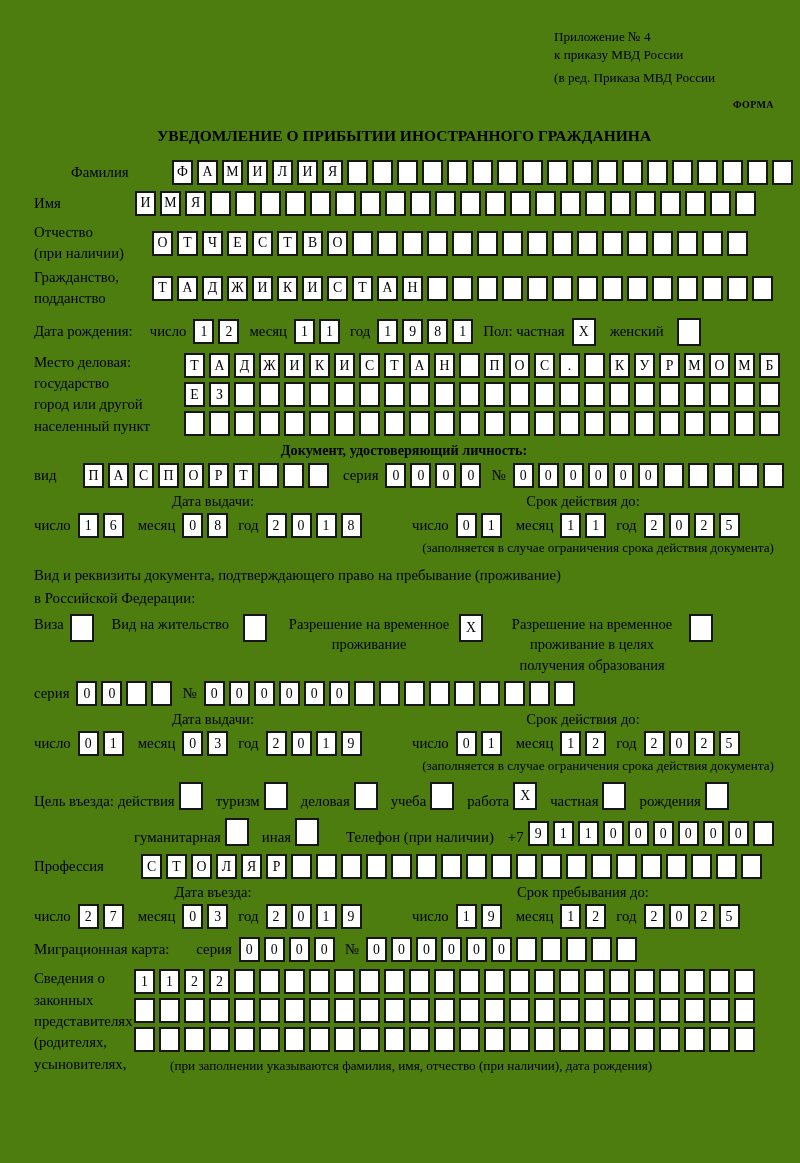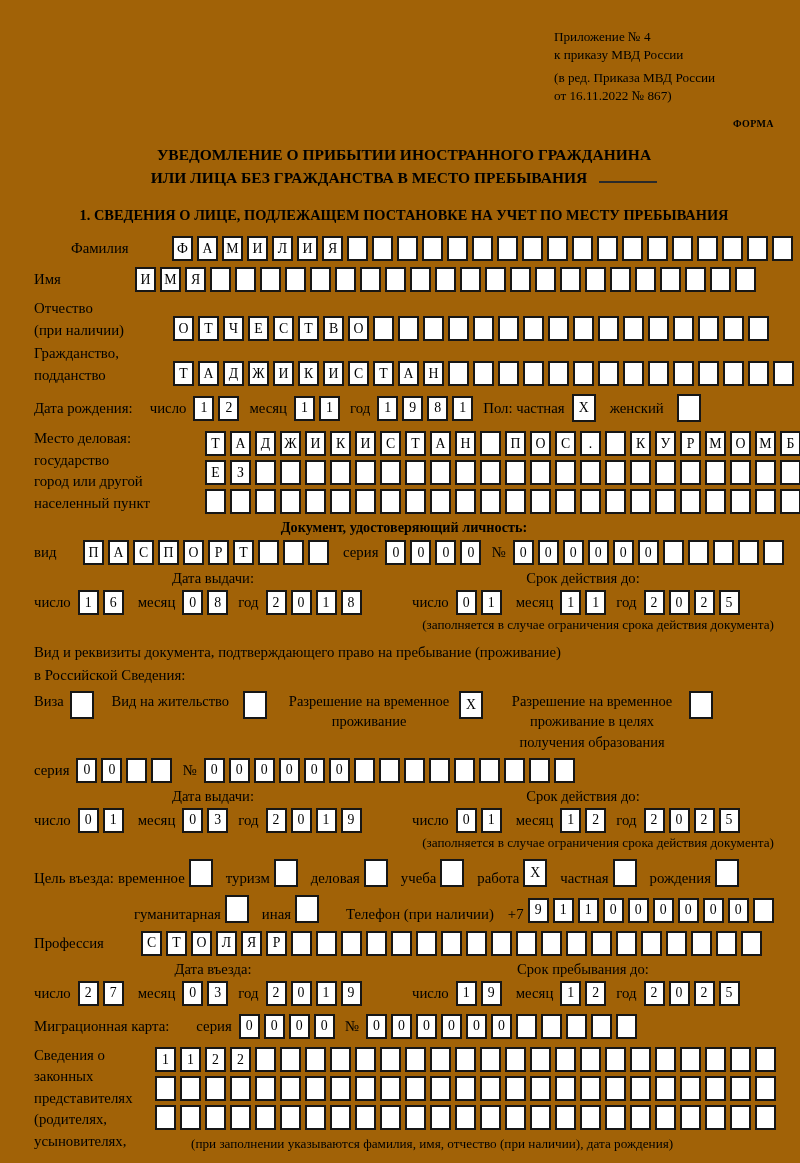--- a/index.html
+++ b/index.html
@@ -1,30 +1,30 @@
 <!DOCTYPE html>
 <html><head>
 <meta charset="utf-8">
 <style>
   html,body{margin:0;padding:0;background:#e9e9e9;}
   .page{
     width:800px;height:1163px;box-sizing:border-box;margin:0 auto;
-    background:#a16207;color:#000;overflow:hidden;position:relative;
+    background:#4d7c0f;color:#000;overflow:hidden;position:relative;
     font-family:"Liberation Serif","DejaVu Serif",serif;
     padding:28px 26px 0 34px;
   }
   .appendix,.revision{margin-left:520px;font-size:13.2px;line-height:1.4;}
   .revision{margin-top:4px;}
   .forma{margin-top:12px;text-align:right;font-weight:bold;font-size:10px;letter-spacing:.4px;}
   .title{margin-top:14px;text-align:center;font-weight:bold;font-size:15.5px;line-height:1.5;}
   .blank{display:inline-block;width:58px;height:14px;border-bottom:2.5px solid #2a2a2a;margin-left:12px;}
   .section-title{margin-top:18px;text-align:center;font-weight:bold;font-size:14.4px;}
 
   .row{display:flex;align-items:center;font-size:14.8px;white-space:nowrap;}
-  .row-top{display:flex;align-items:flex-end;font-size:14.8px;gap:21px;}
+  .row-top{display:flex;align-items:center;font-size:14.8px;}
   .lbl{margin-right:7px;flex:none;}
   .lblcol{flex:none;line-height:1.45;}
   .stack{display:flex;flex-direction:column;}
   .cells{display:inline-flex;flex:none;}
   .cell{
     display:inline-flex;align-items:center;justify-content:center;flex:none;
     width:17px;height:21px;border:2px solid #161616;margin-right:4px;
     font-size:13.8px;line-height:1;background:#fff;
   }
   .checkbox .cell{width:20px;height:24px;}
@@ -54,31 +54,28 @@
 <body>
 
 <div class="page">
 
   <div class="appendix">
     <div>Приложение № 4</div>
     <div>к приказу МВД России</div>
   </div>
   <div class="revision">
     <div>(в ред. Приказа МВД России</div>
-    <div>от 16.11.2022 № 867)</div>
   </div>
 
   <div class="forma">ФОРМА</div>
 
   <div class="title">
     <div>УВЕДОМЛЕНИЕ О ПРИБЫТИИ ИНОСТРАННОГО ГРАЖДАНИНА</div>
-    <div><span>ИЛИ ЛИЦА БЕЗ ГРАЖДАНСТВА В МЕСТО ПРЕБЫВАНИЯ</span><span class="blank"></span></div>
-  </div>
-
-  <div class="section-title">1. СВЕДЕНИЯ О ЛИЦЕ, ПОДЛЕЖАЩЕМ ПОСТАНОВКЕ НА УЧЕТ ПО МЕСТУ ПРЕБЫВАНИЯ</div>
+  </div>
+
 
   <div class="row mt12">
     <span class="lbl w94">Фамилия</span>
     <span class="cells">
         <span class="cell">Ф</span>
         <span class="cell">А</span>
         <span class="cell">М</span>
         <span class="cell">И</span>
         <span class="cell">Л</span>
         <span class="cell">И</span>
@@ -402,21 +399,21 @@
             <span class="cell">2</span>
             <span class="cell">5</span>
           </span>
       </div>
     </div>
   </div>
   <div class="note">(заполняется в случае ограничения срока действия документа)</div>
 
   <div class="res-lines">
     <div>Вид и реквизиты документа, подтверждающего право на пребывание (проживание)</div>
-    <div>в Российской Сведения:</div>
+    <div>в Российской Федерации:</div>
   </div>
 
   <div class="cbrow">
     <div class="cbitem">
       <span class="cblabel">Виза</span>
       <span class="cells checkbox ml6">
           <span class="cell"></span>
         </span>
     </div>
     <div class="cbitem">
@@ -510,21 +507,21 @@
             <span class="cell">2</span>
             <span class="cell">5</span>
           </span>
       </div>
     </div>
   </div>
   <div class="note">(заполняется в случае ограничения срока действия документа)</div>
 
   <div class="purpose-row">
     <span class="lbl">Цель въезда:</span>
-    <span class="lbl">временное</span>
+    <span class="lbl">действия</span>
     <span class="cells checkbox">
         <span class="cell"></span>
       </span>
     <span class="lbl">туризм</span>
     <span class="cells checkbox">
         <span class="cell"></span>
       </span>
     <span class="lbl">деловая</span>
     <span class="cells checkbox">
         <span class="cell"></span>

